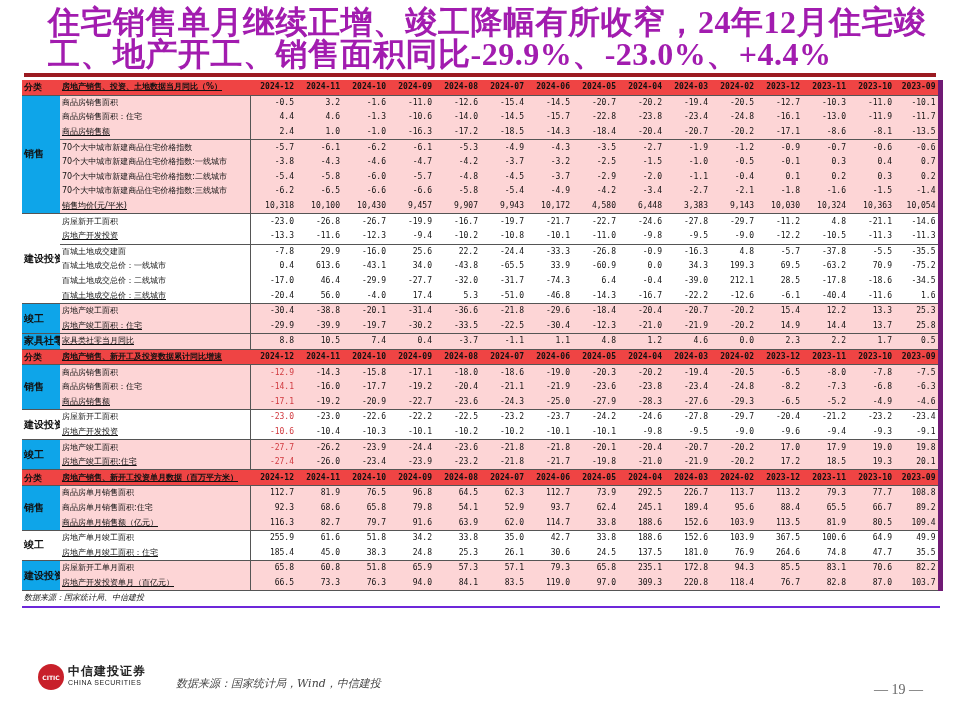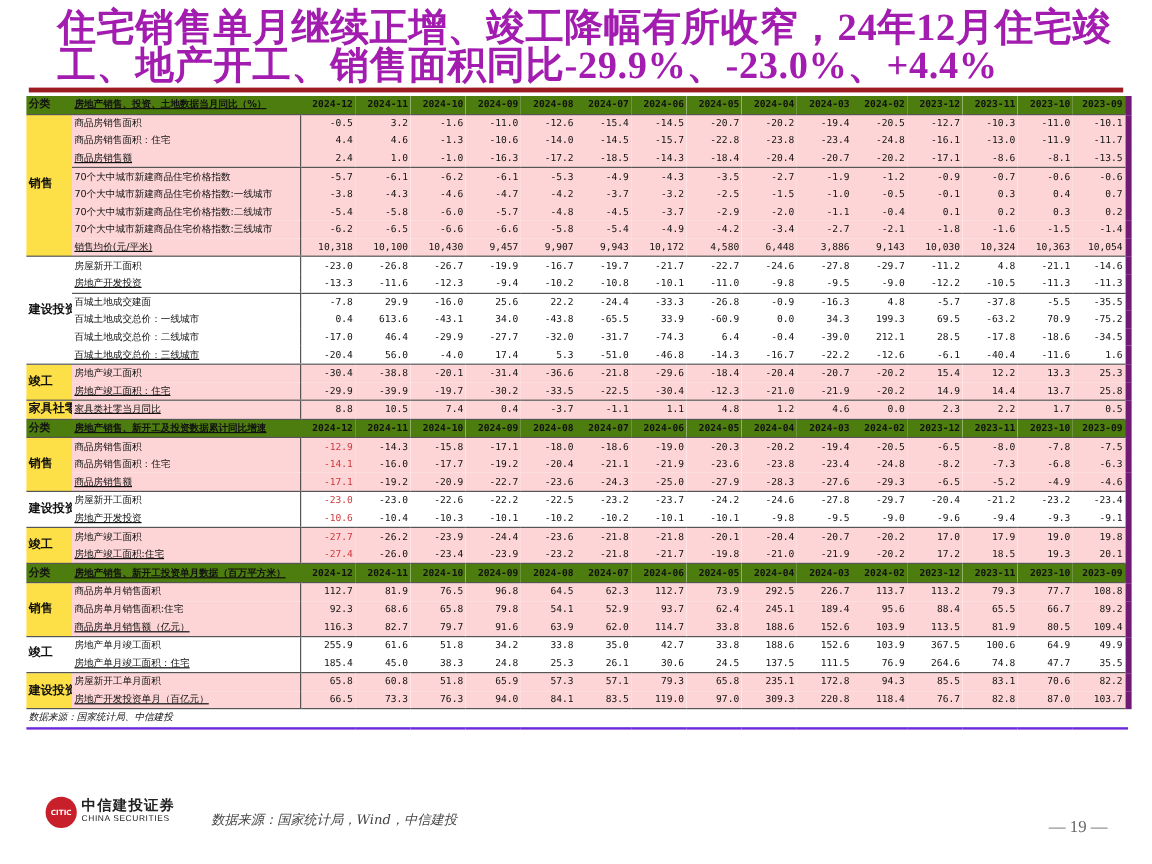--- a/index.html
+++ b/index.html
@@ -9,22 +9,22 @@
   .table-wrap { position:absolute; left:22px; top:80px; width:918px; }
   table { border-collapse:collapse; width:918px; table-layout:fixed; font-family:"DejaVu Sans Mono","Liberation Mono",monospace; font-size:8px; }
   td, th { padding:0 2px; height:14.6px; line-height:14px; white-space:nowrap; overflow:hidden; }
   th { font-weight:bold; text-align:right; font-size:8px; }
   th.cat, th.name { text-align:left; }
   th.name { text-decoration:underline; }
   td.num { text-align:right; }
   td.cat { font-weight:bold; font-size:10px; font-family:"DejaVu Sans","Liberation Sans",sans-serif; vertical-align:middle; }
   td.name { font-family:"DejaVu Sans","Liberation Sans",sans-serif; font-size:8px; }
   .pink td { background:#fdd5d6; }
-  .pink td.cat { background:#fde047; }
-  tr.header th { background:#4d7c0f; border-bottom:1px solid #555; }
+  .pink td.cat { background:#0ea5e9; }
+  tr.header th { background:#ef4444; border-bottom:1px solid #555; }
   tr.header th.cat { font-family:"DejaVu Sans","Liberation Sans",sans-serif; font-size:9px; }
   tr.header th.name { font-family:"DejaVu Sans","Liberation Sans",sans-serif; font-size:8px; }
   td.sep { border-left:1px solid #555; }
   tr.groupend td { border-bottom:1px solid #555; }
   tr.groupend td.name { text-decoration:underline; }
   td.red { color:#d0393f; }
   .right-border { border-right:5px solid #701a75; }
   .source-row td { font-family:"DejaVu Sans","Liberation Sans",sans-serif; font-style:italic; font-weight:normal; font-size:8px; border-bottom:2px solid #6d28d9; }
   .footer-logo { position:absolute; left:38px; top:664px; display:flex; align-items:center; }
   .logo-circle { width:26px; height:26px; border-radius:50%; background:#c8202a; position:relative; display:flex; align-items:center; justify-content:center; }
@@ -199,21 +199,21 @@
           <td class="name">销售均价(元/平米)</td>
           <td class="num sep">10,318</td>
           <td class="num">10,100</td>
           <td class="num">10,430</td>
           <td class="num">9,457</td>
           <td class="num">9,907</td>
           <td class="num">9,943</td>
           <td class="num">10,172</td>
           <td class="num">4,580</td>
           <td class="num">6,448</td>
-          <td class="num">3,886</td>
+          <td class="num">3,383</td>
           <td class="num">9,143</td>
           <td class="num">10,030</td>
           <td class="num">10,324</td>
           <td class="num">10,363</td>
           <td class="num right-border">10,054</td>
         </tr>
         <tr>
           <td class="cat" rowspan="6" style="border-bottom: 1px solid rgb(85, 85, 85);">建设投资</td>
           <td class="name">房屋新开工面积</td>
           <td class="num sep">-23.0</td>
@@ -623,21 +623,21 @@
           <td class="name">房地产单月竣工面积：住宅</td>
           <td class="num sep">185.4</td>
           <td class="num">45.0</td>
           <td class="num">38.3</td>
           <td class="num">24.8</td>
           <td class="num">25.3</td>
           <td class="num">26.1</td>
           <td class="num">30.6</td>
           <td class="num">24.5</td>
           <td class="num">137.5</td>
-          <td class="num">111.5</td>
+          <td class="num">181.0</td>
           <td class="num">76.9</td>
           <td class="num">264.6</td>
           <td class="num">74.8</td>
           <td class="num">47.7</td>
           <td class="num right-border">35.5</td>
         </tr>
         <tr class="pink">
           <td class="cat" rowspan="2" style="border-bottom: 1px solid rgb(85, 85, 85);">建设投资</td>
           <td class="name">房屋新开工单月面积</td>
           <td class="num sep">65.8</td>

